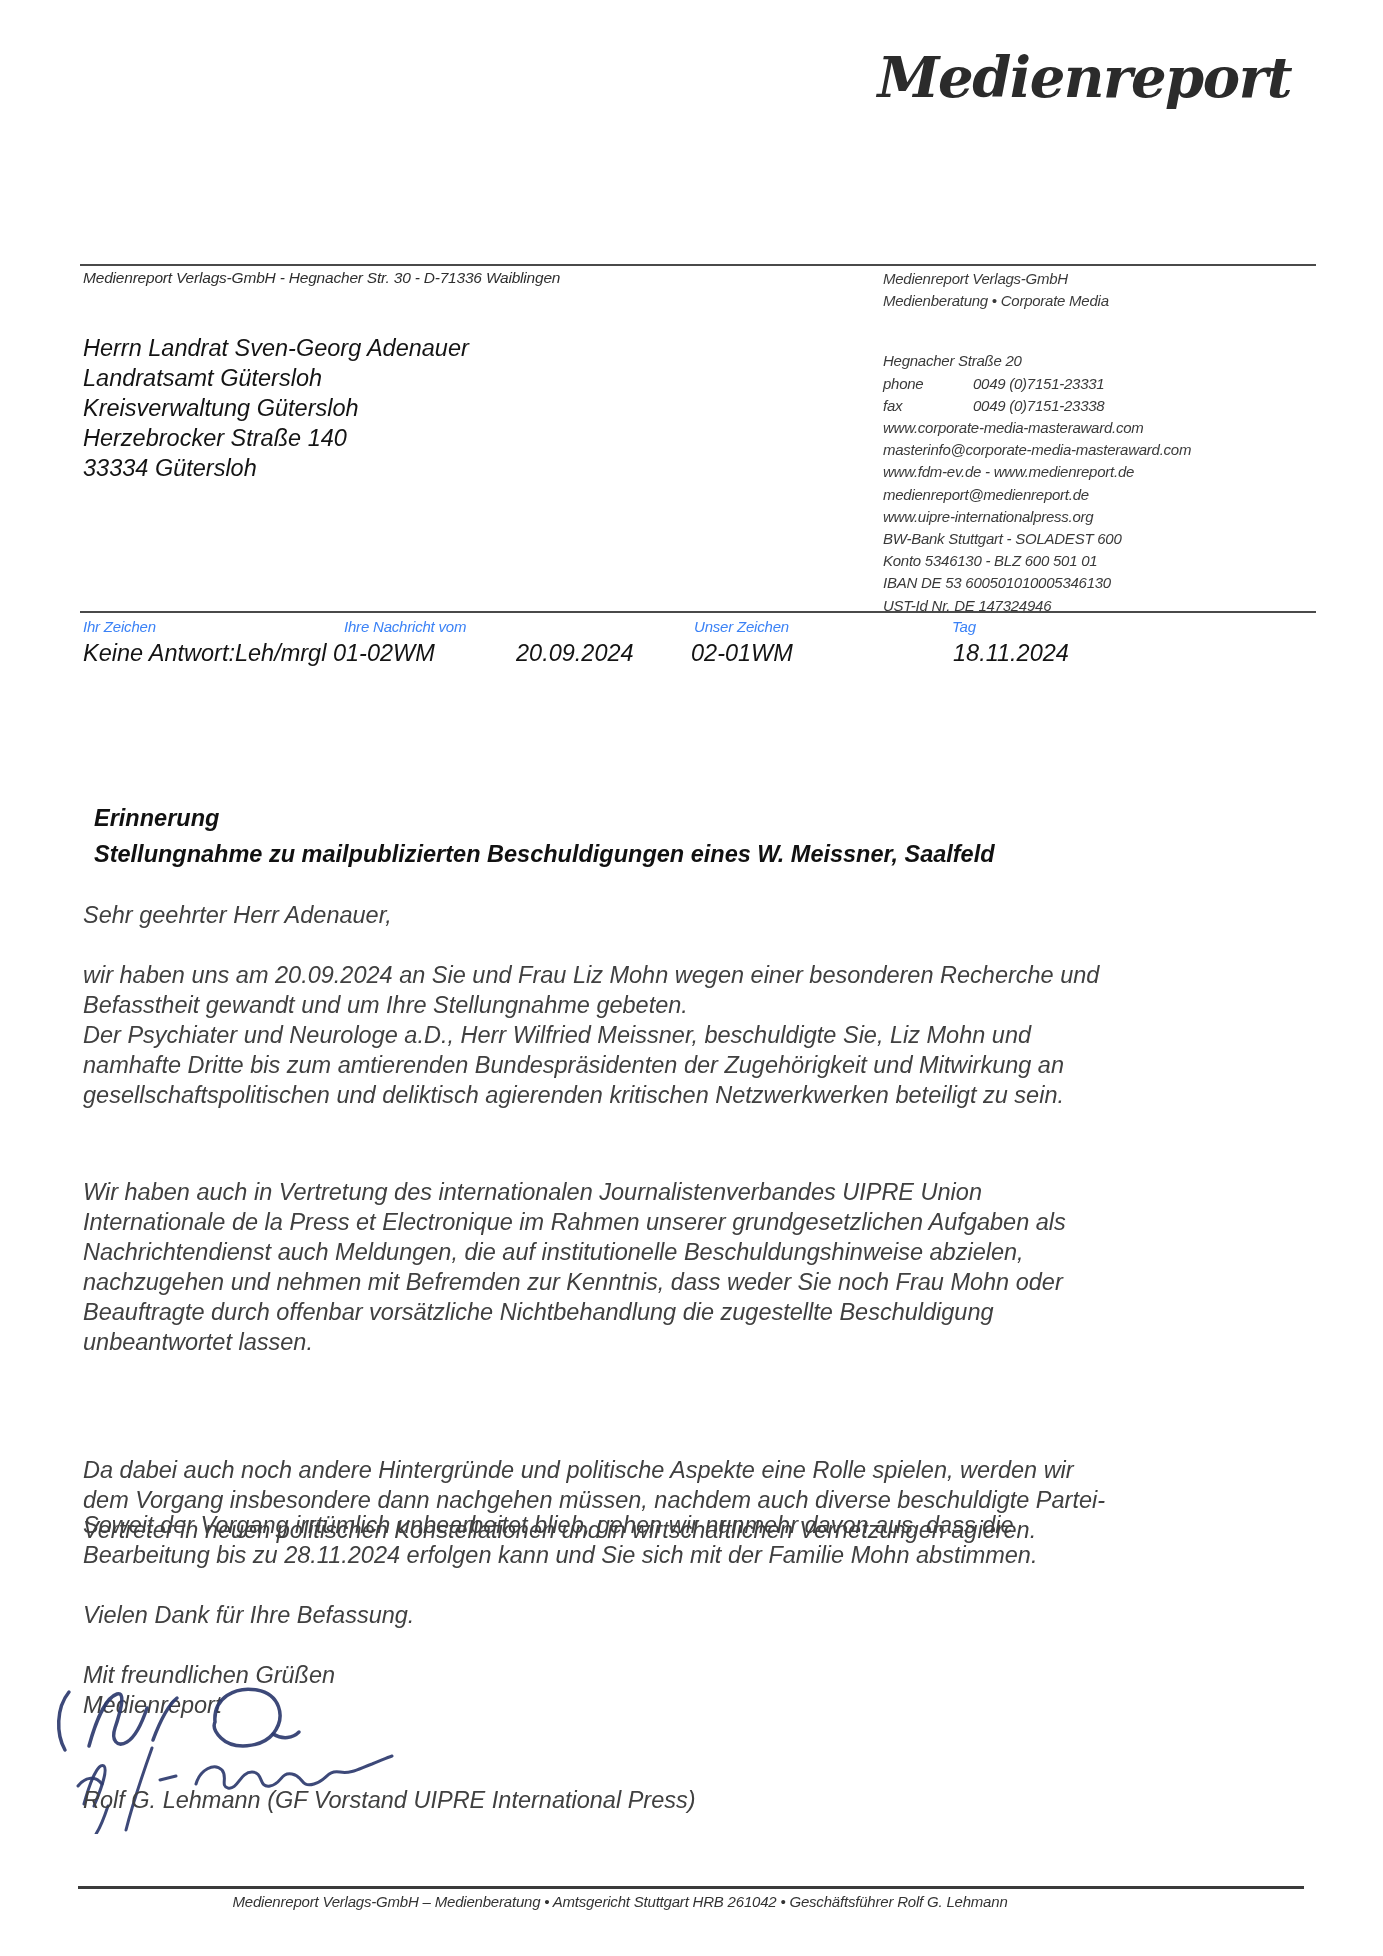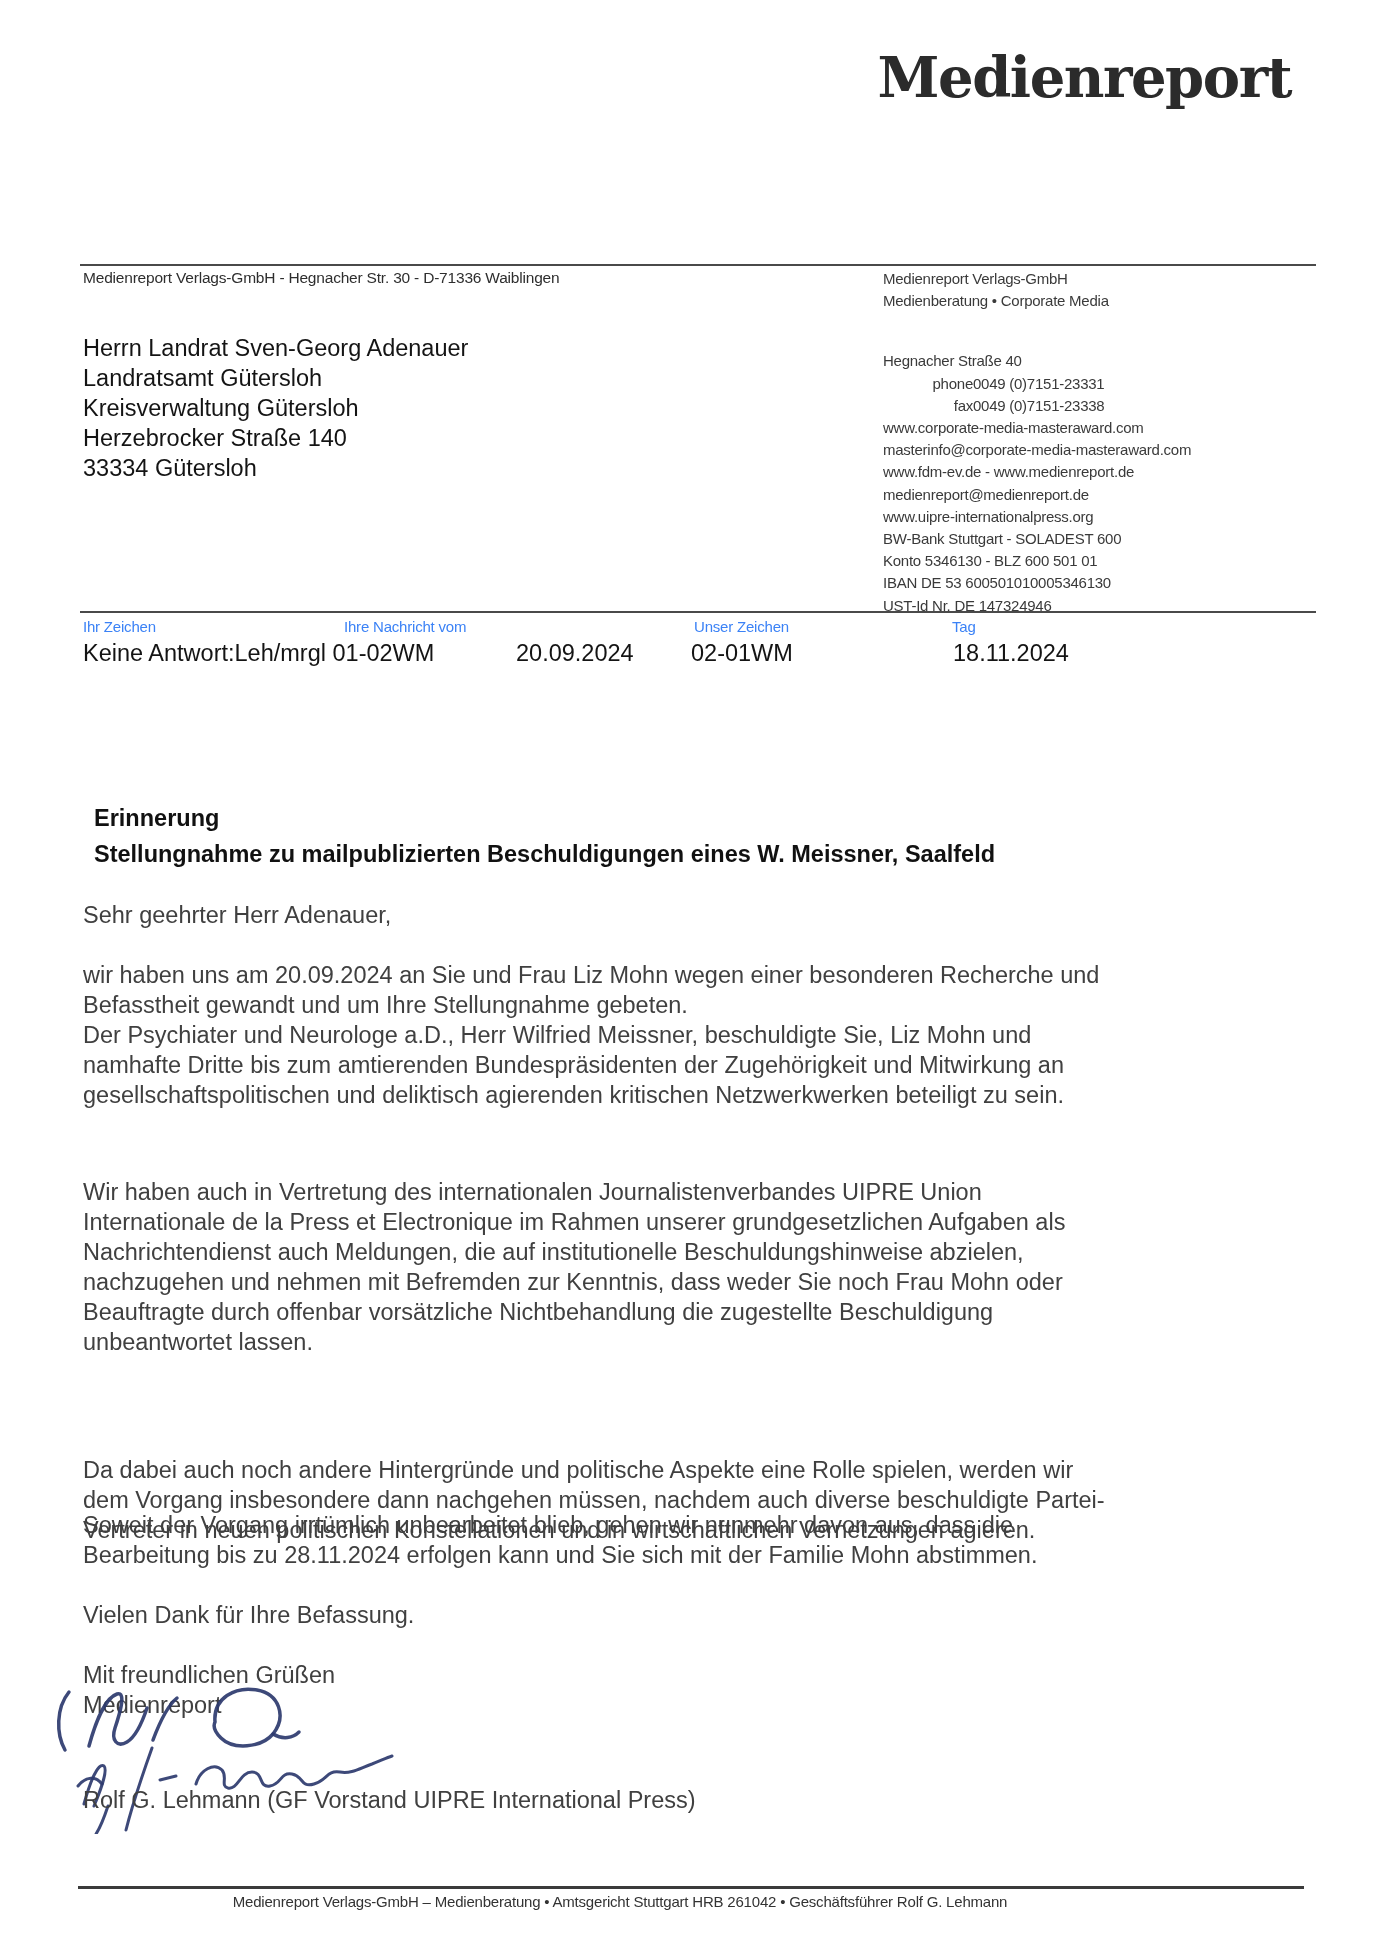--- a/index.html
+++ b/index.html
@@ -4,20 +4,21 @@
 <style>
   html,body{margin:0;padding:0;background:#e8e8e8;}
   .page{
     position:relative;
     width:1383px;height:1956px;
     background:#ffffff;
     margin:0 auto;
     font-family:"Liberation Sans",sans-serif;
     color:#161616;
     overflow:hidden;
+    font-style:italic;
   }
   .abs{position:absolute;}
   .pre{white-space:pre;}
   
   .logo{
     top:44px;right:92px;
     font-family:"DejaVu Serif",serif;
     font-weight:bold;
     font-size:56px;
     letter-spacing:-1.5px;
@@ -38,21 +39,21 @@
     font-size:23.5px;line-height:30px;color:#141414;
   }
   
   .infocol{
     top:268px;left:883px;width:450px;
     font-size:15px;line-height:22.2px;
     letter-spacing:-0.25px;color:#3a3a3a;
   }
   .infocol .gap{height:38px;}
   .inforow{display:flex;}
-  .inforow .lbl{width:90px;flex:0 0 90px;text-align:right;}
+  .inforow .lbl{width:90px;flex:0 0 90px;}
   
   .ref-label{font-size:15px;color:#3b82f6;top:618px;letter-spacing:-0.2px;}
   .ref-value{font-size:23.5px;color:#141414;top:640px;}
   .rx1{left:83px;} .rx2{left:344px;} .rx3{left:694px;} .rx4{left:952px;}
   .vx1{left:83px;} .vx2{left:516px;} .vx3{left:691px;} .vx4{left:953px;}
   
   .subject{
     top:800px;left:94px;
     font-size:23.5px;font-weight:bold;line-height:36px;color:#111;
   }
@@ -90,21 +91,21 @@
   <div class="abs recipient pre">Herrn Landrat Sven-Georg Adenauer
 Landratsamt Gütersloh
 Kreisverwaltung Gütersloh
 Herzebrocker Straße 140
 33334 Gütersloh</div>
 
   <div class="abs infocol">
     <div>Medienreport Verlags-GmbH</div>
     <div>Medienberatung  •  Corporate Media</div>
     <div class="gap"></div>
-    <div>Hegnacher Straße 40</div>
+    <div>Hegnacher Straße 20</div>
     <div class="inforow">
       <span class="lbl">phone</span>
       <span>0049 (0)7151-23331</span>
     </div>
     <div class="inforow">
       <span class="lbl">fax</span>
       <span>0049 (0)7151-23338</span>
     </div>
     <div>www.corporate-media-masteraward.com</div>
     <div>masterinfo@corporate-media-masteraward.com</div>

